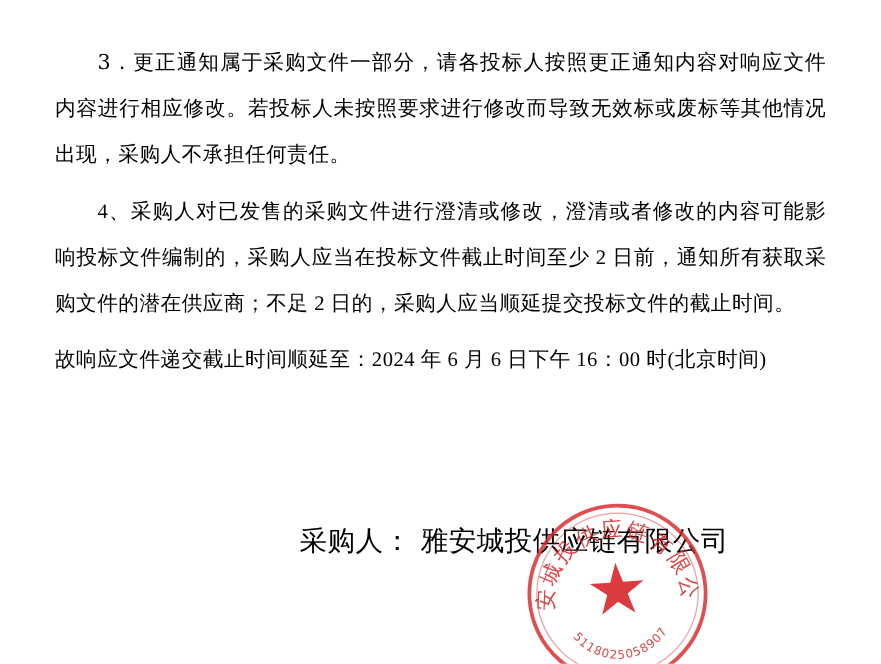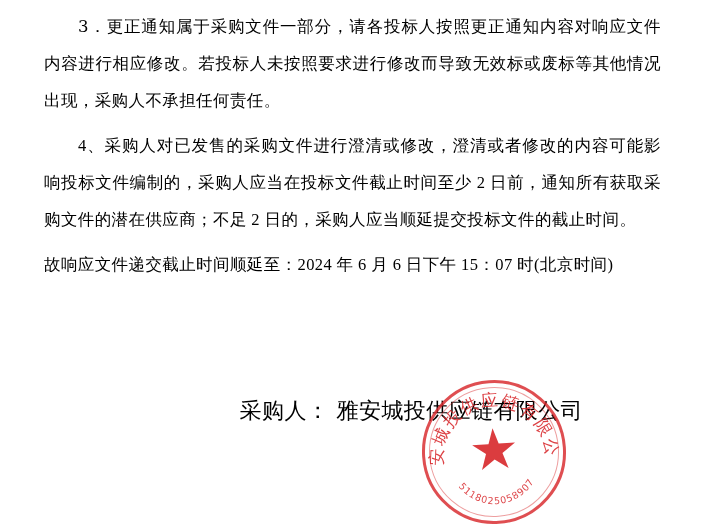--- a/index.html
+++ b/index.html
@@ -14,20 +14,21 @@
     color: #000000;
     overflow: hidden;
     position: relative;
   }
   .page {
     position: relative;
     width: 705px;
     height: 375px;
     box-sizing: border-box;
     padding: 8px 44px 0 44px;
+    margin-top: 23px;
   }
   .para {
     font-size: 16.5px;
     line-height: 37px;
     text-align: justify;
     text-justify: inter-ideograph;
     letter-spacing: 0.4px;
     margin: 0;
   }
   .indent {
@@ -130,21 +131,21 @@
 </style>
 </head>
 <body>
 
 <div class="page">
 
   <p class="para indent">3．更正通知属于采购文件一部分，请各投标人按照更正通知内容对响应文件内容进行相应修改。若投标人未按照要求进行修改而导致无效标或废标等其他情况出现，采购人不承担任何责任。</p>
 
   <p class="para indent para-gap">4、采购人对已发售的采购文件进行澄清或修改，澄清或者修改的内容可能影响投标文件编制的，采购人应当在投标文件截止时间至少 2 日前，通知所有获取采购文件的潜在供应商；不足 2 日的，采购人应当顺延提交投标文件的截止时间。</p>
 
-  <p class="para para-gap">故响应文件递交截止时间顺延至：2024 年 6 月 6 日下午 15：07 时(北京时间)</p>
+  <p class="para para-gap">故响应文件递交截止时间顺延至：2024 年 6 月 6 日下午 16：00 时(北京时间)</p>
 
   <div class="sign-block">
     <div class="sign-line-1">采购人：  雅安城投供应链有限公司</div>
   </div>
 
   <div class="seal">
     <div class="seal-inner">
       <div class="seal-ring"></div>
       <div class="seal-ring2"></div>
       <div class="seal-star">★</div>

